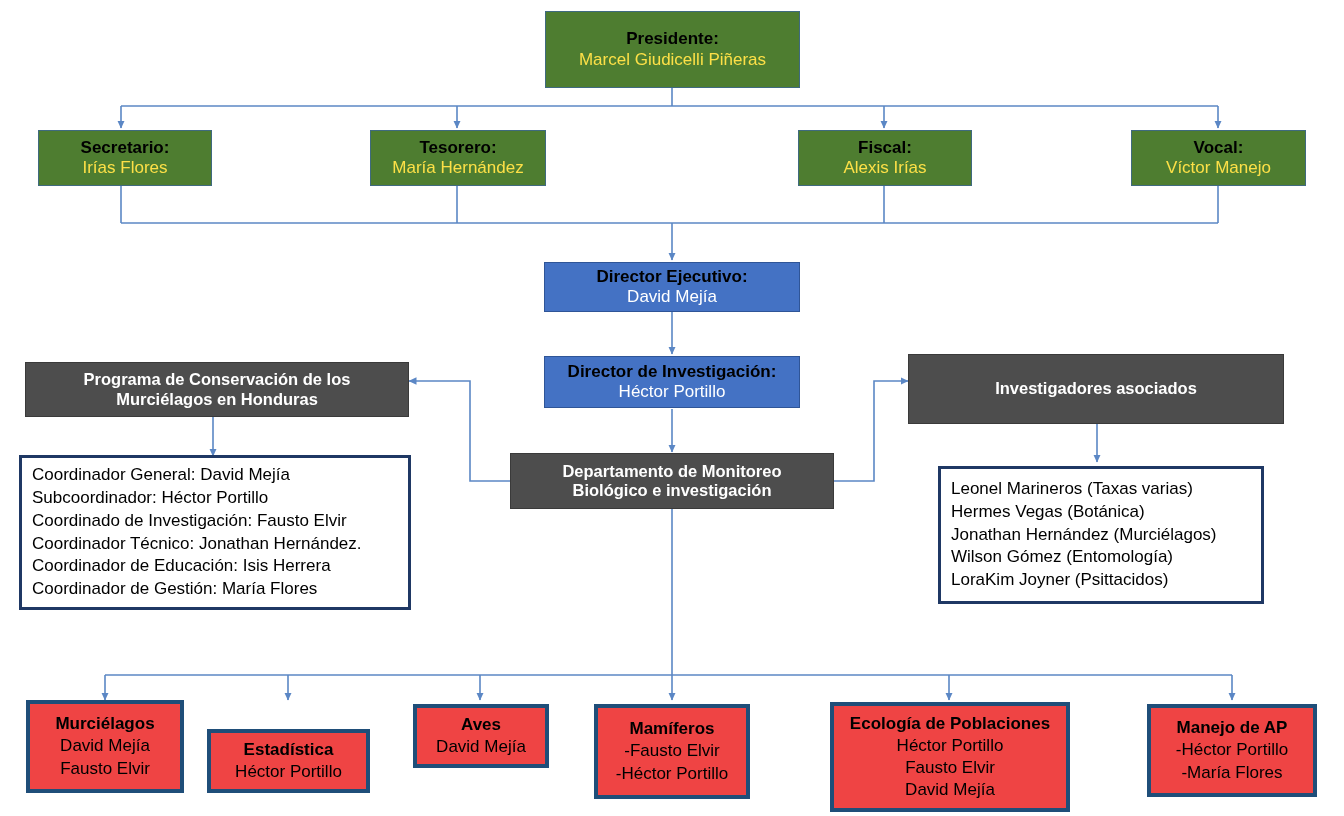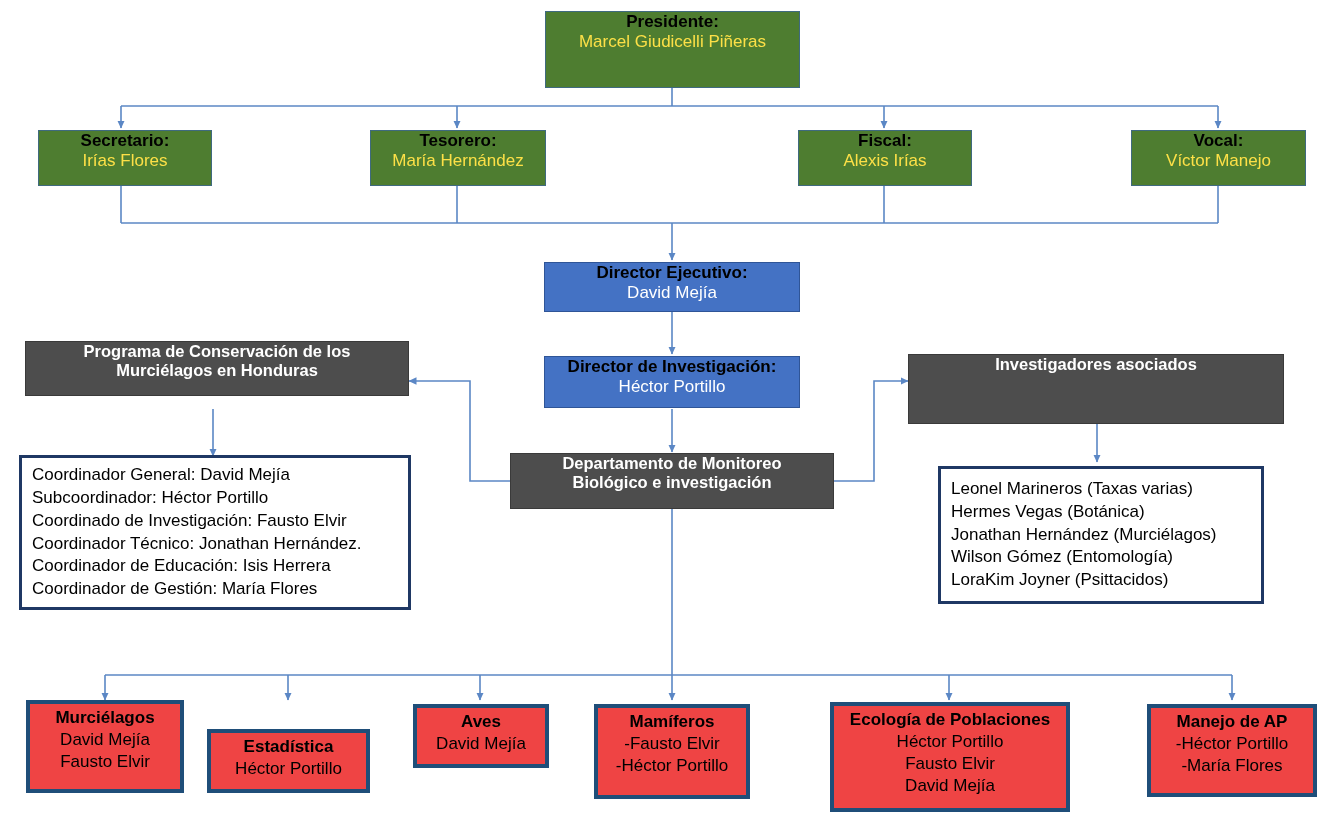--- a/index.html
+++ b/index.html
@@ -11,21 +11,21 @@
   }
   #chart{position:absolute;left:0;top:0;width:1344px;height:816px;}
   svg#wires{position:absolute;left:0;top:0;width:1344px;height:816px;pointer-events:none;}
 
   .node{
     position:absolute;
     box-sizing:border-box;
     display:flex;
     flex-direction:column;
     align-items:center;
-    justify-content:flex-start;
+    justify-content:center;
     text-align:center;
     line-height:1.18;
   }
   .node .ttl{font-weight:bold;}
   .node .sub{font-weight:normal;}
 
   
   .green{
     background:#4e7d30;
     border:1px solid #3f6a7f;
@@ -156,21 +156,21 @@
   <div class="node blue" style="left:544px;top:262px;width:256px;height:50px;">
     <span class="ttl">Director Ejecutivo:</span>
     <span class="sub">David Mejía</span>
   </div>
 
   <div class="node blue" style="left:544px;top:356px;width:256px;height:52px;">
     <span class="ttl">Director de Investigación:</span>
     <span class="sub">Héctor Portillo</span>
   </div>
 
-  <div class="node grey" style="left:25px;top:341px;width:384px;height:55px;">
+  <div class="node grey" style="left:25px;top:362px;width:384px;height:55px;">
     <span>Programa de Conservación de los</span>
     <span>Murciélagos en Honduras</span>
   </div>
 
   <div class="node grey" style="left:908px;top:354px;width:376px;height:70px;">
     <span>Investigadores asociados</span>
   </div>
 
   <div class="node grey" style="left:510px;top:453px;width:324px;height:56px;">
     <span>Departamento de Monitoreo</span>

